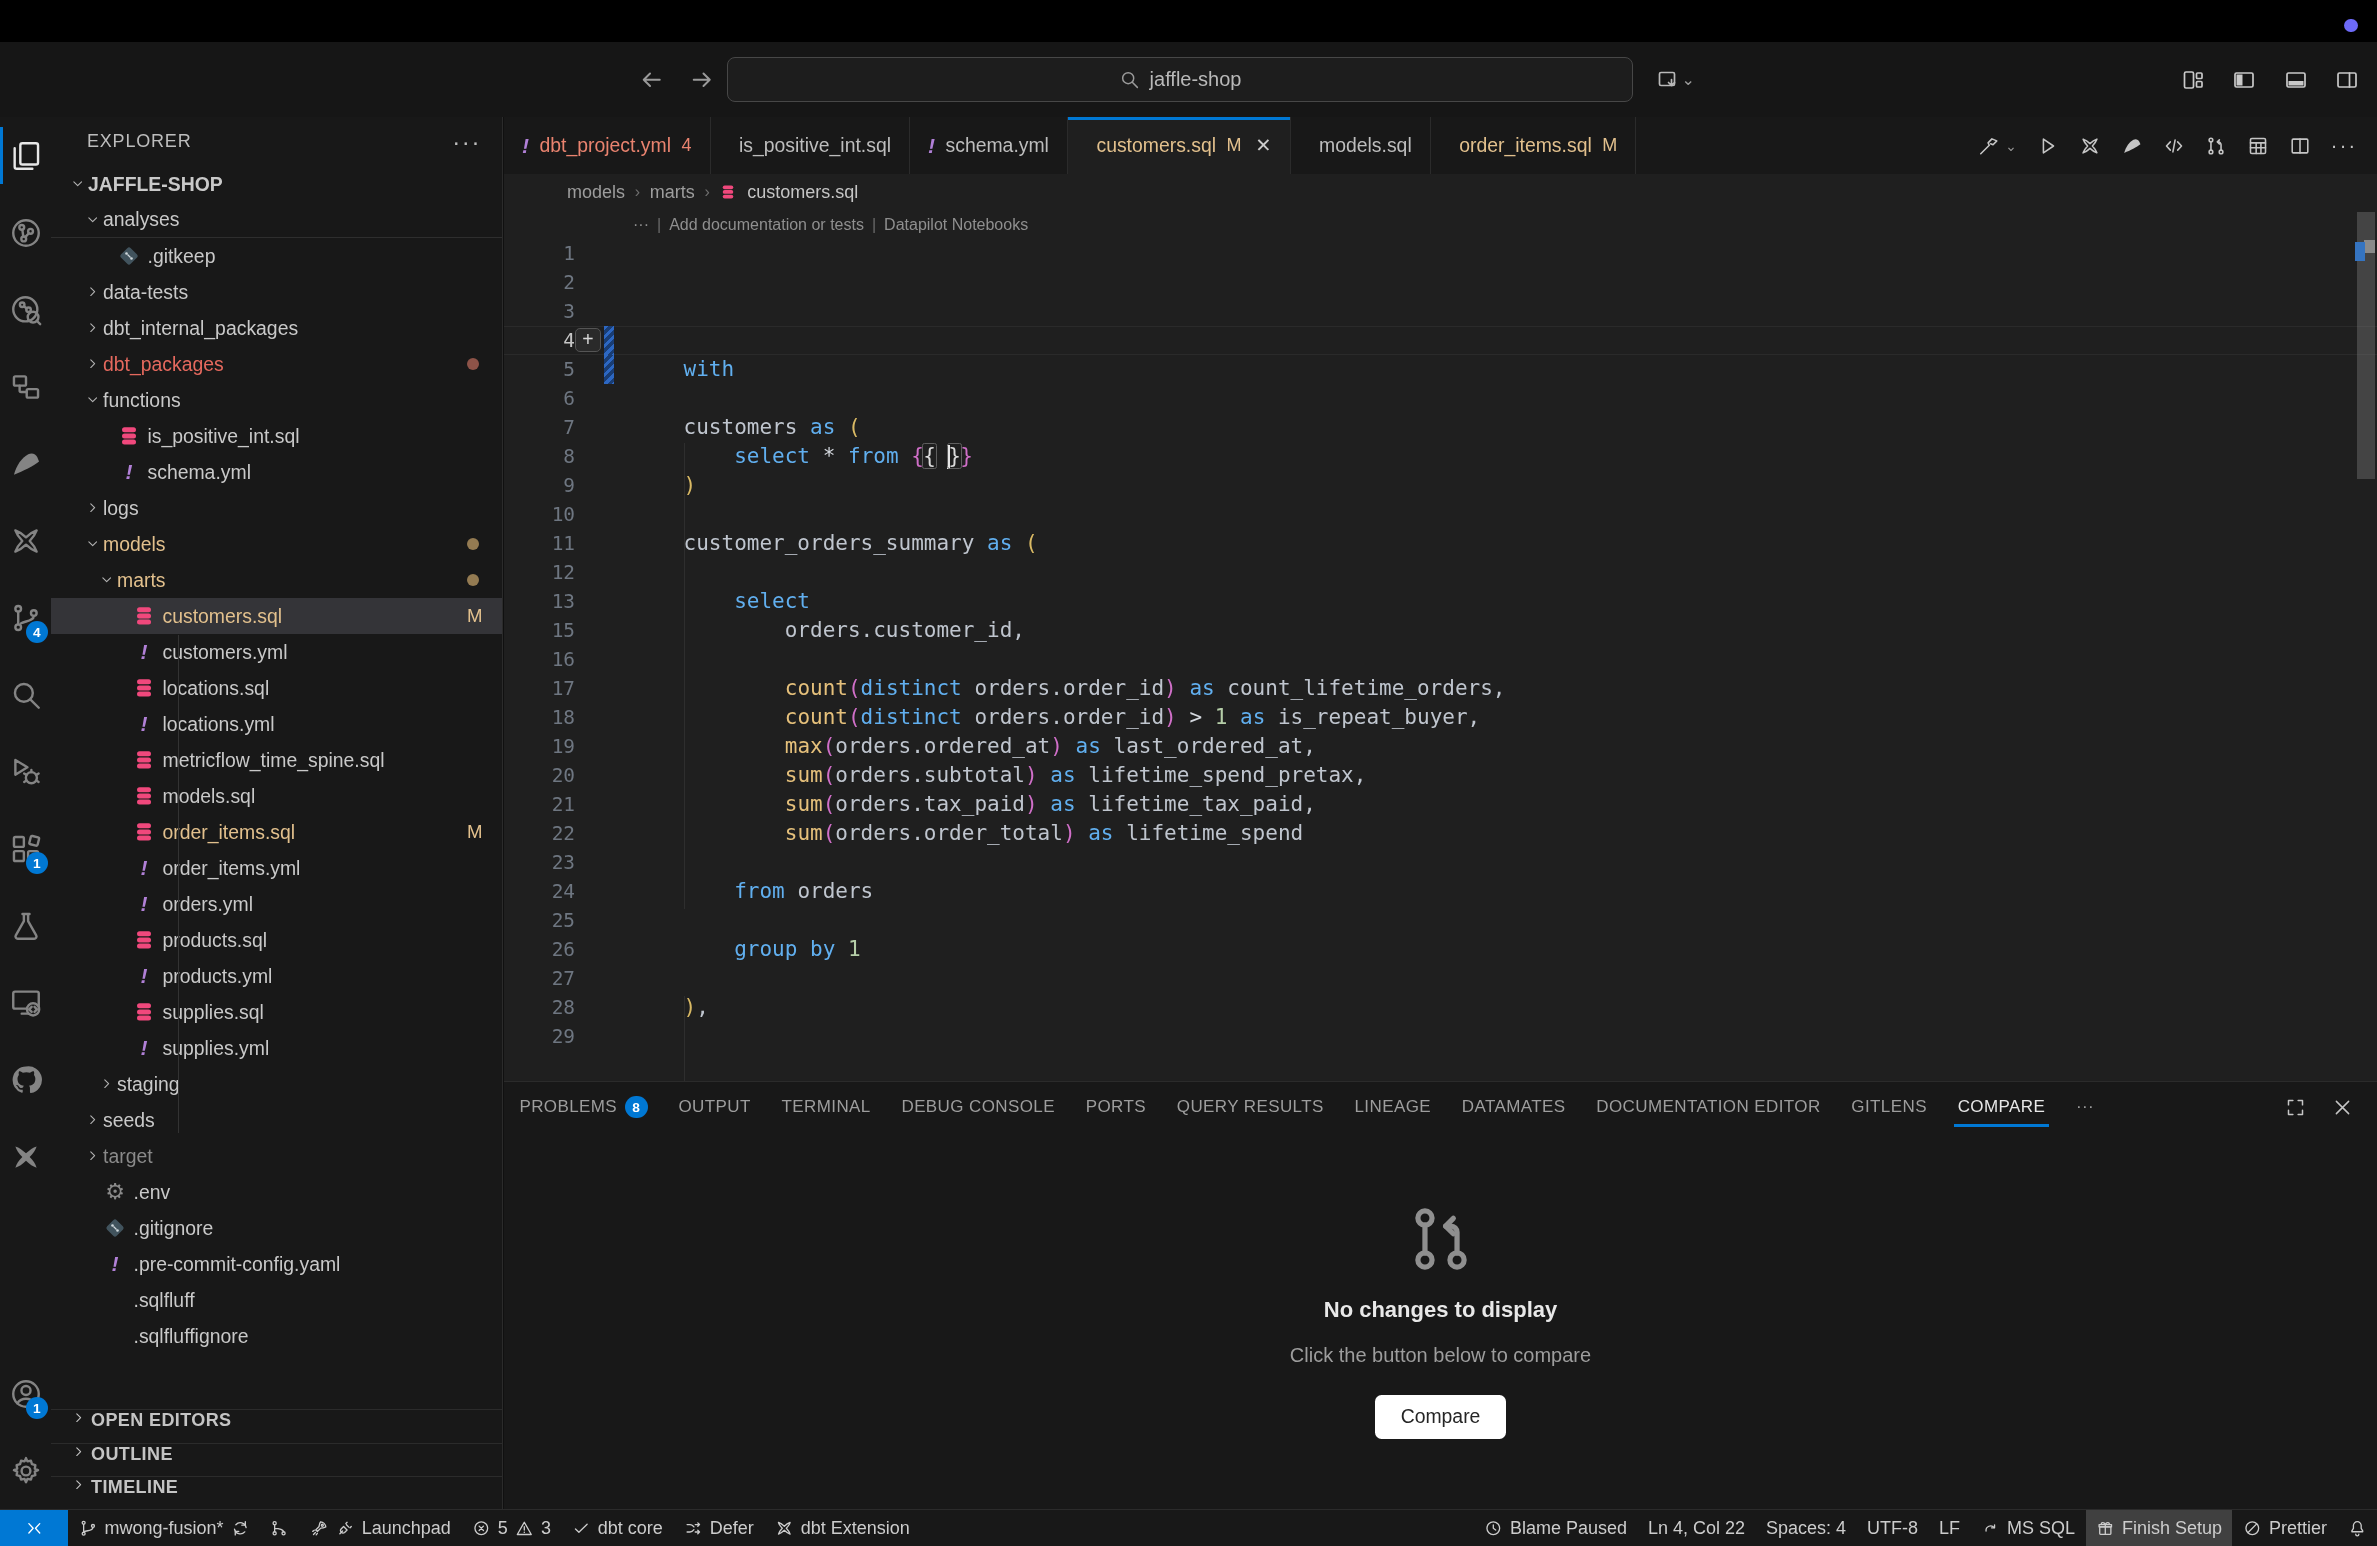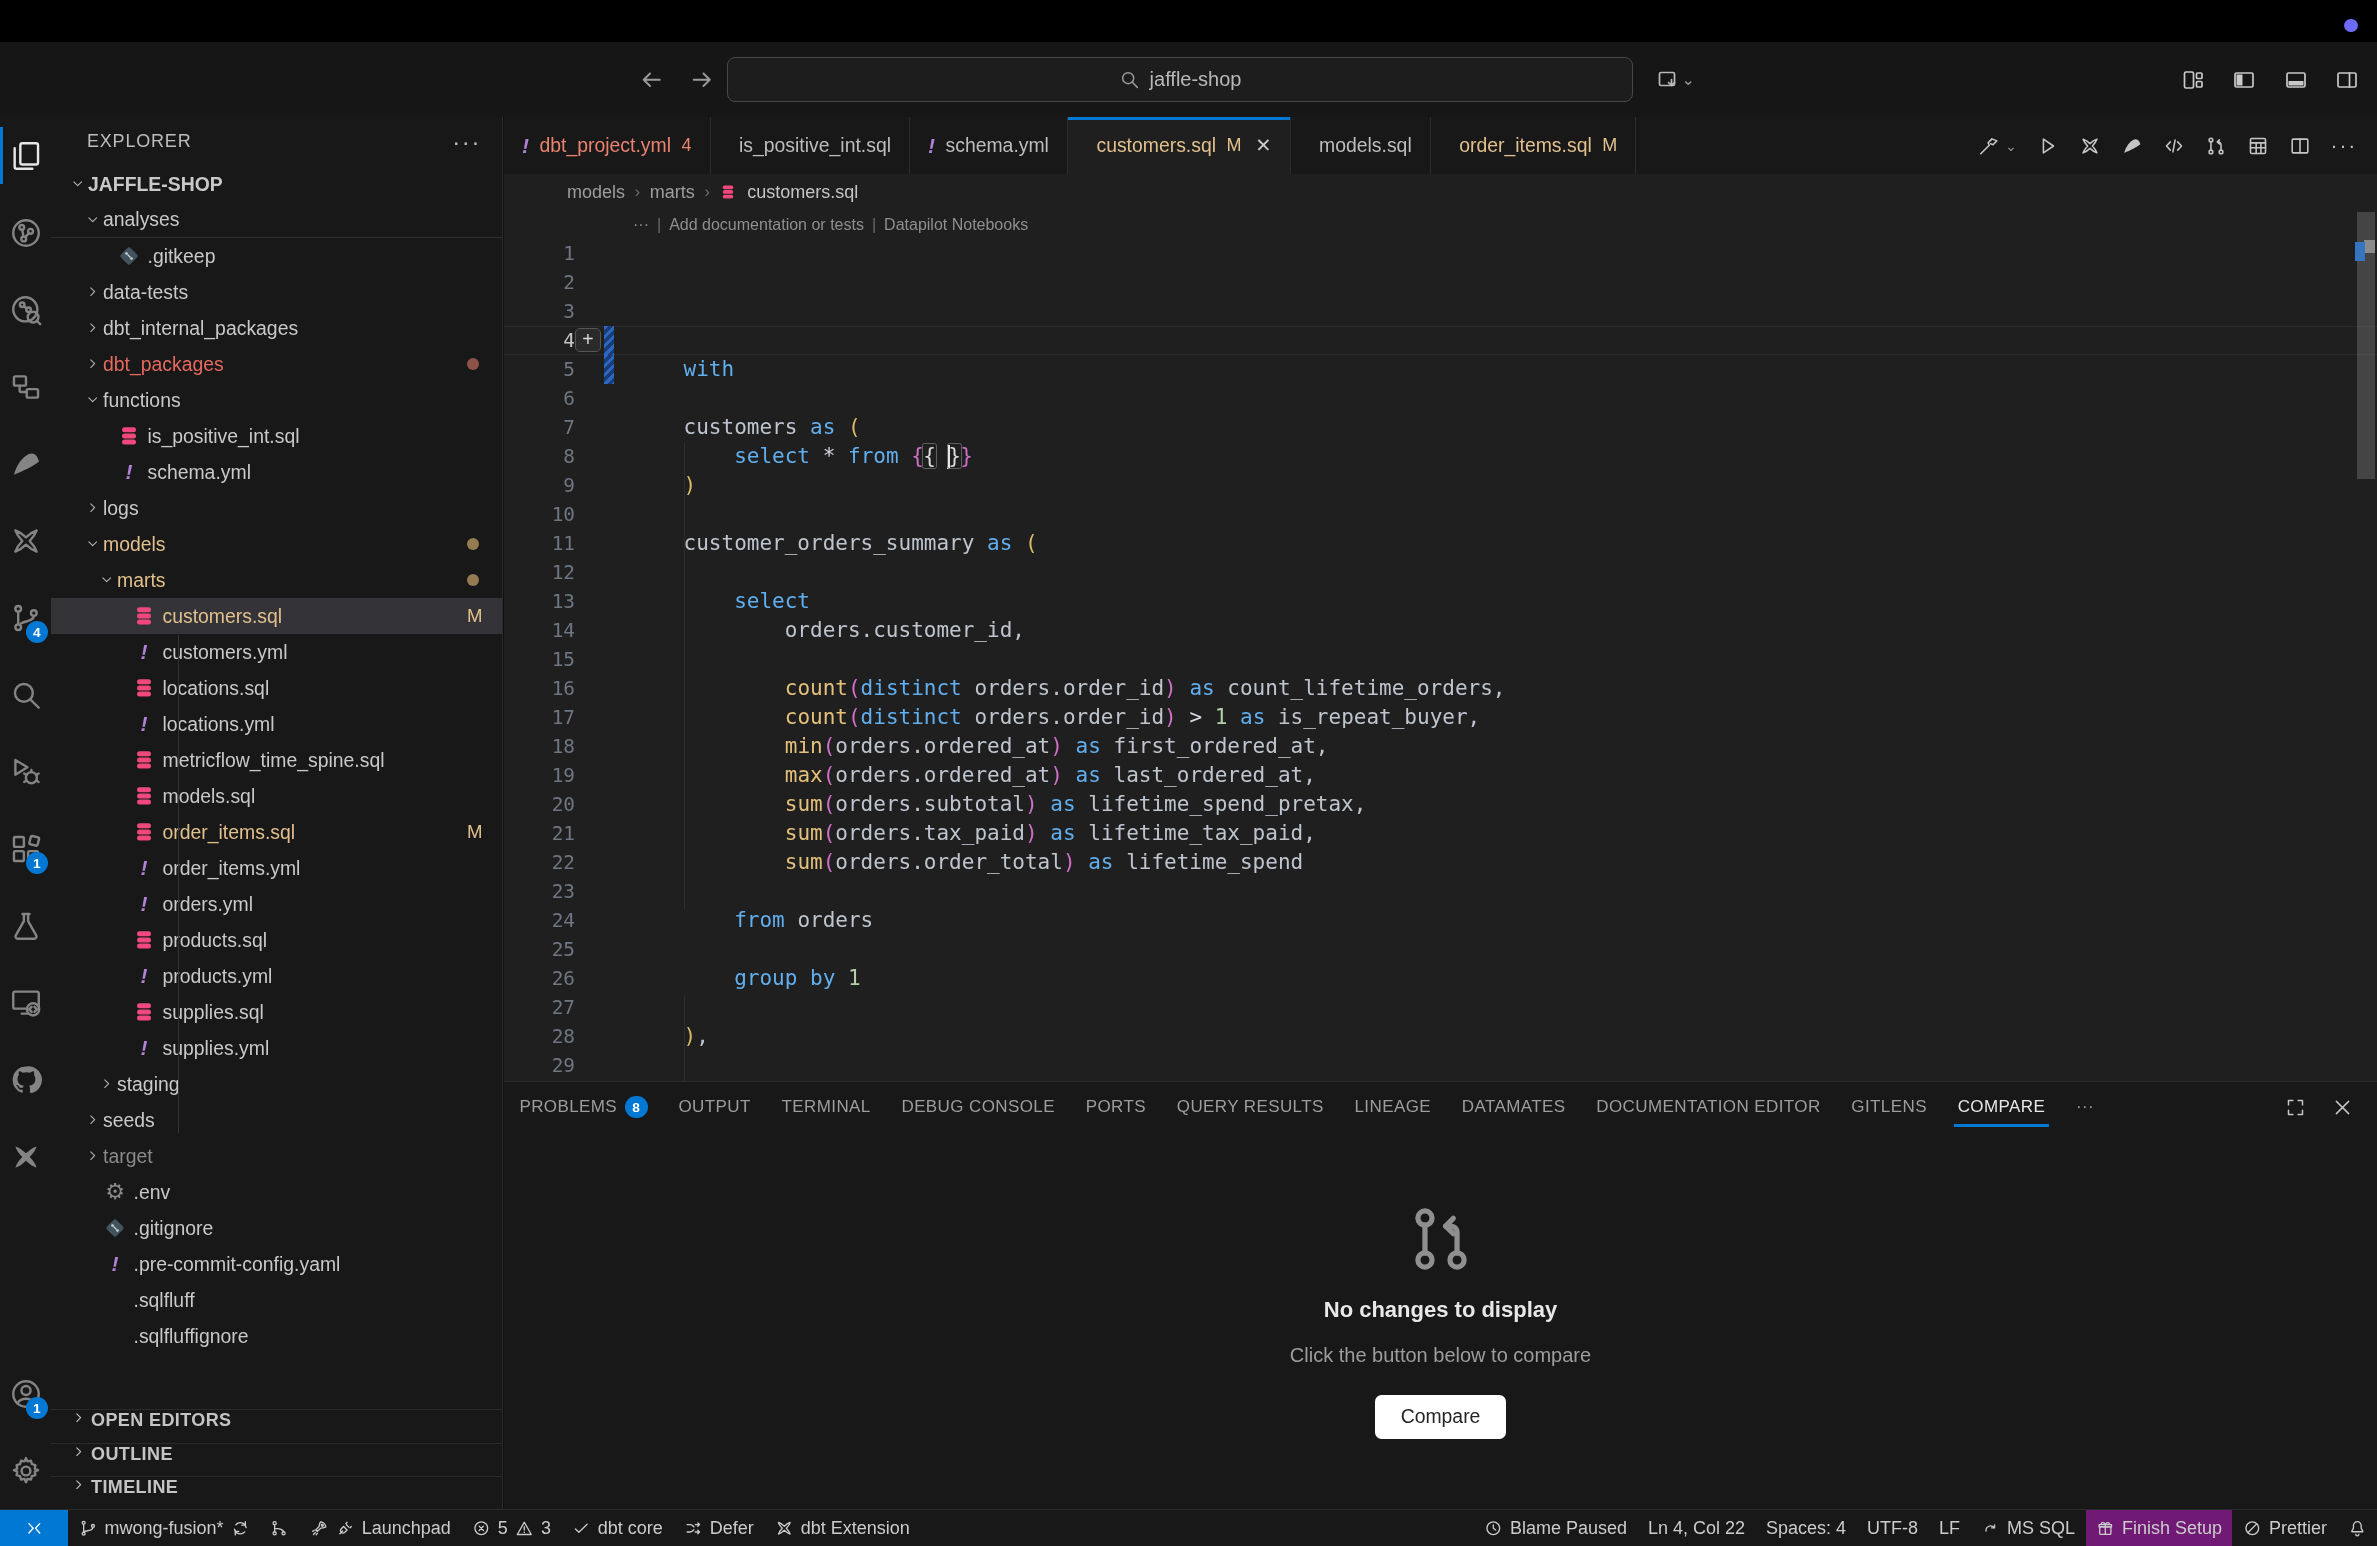--- a/index.html
+++ b/index.html
@@ -135,21 +135,21 @@
   #compare-sub { font-size:20px; color:#9d9d9d; }
   #compare-btn { margin-top:6.5px; background:#ffffff; color:#252525; font-size:19.4px; font-weight:500;
     padding:10.5px 26px; border:none; border-radius:6.5px; font-family:"Liberation Sans",sans-serif; }
 
   
   #statusbar { position:absolute; left:0; right:0; bottom:0; height:37px; background:#181818;
     border-top:0.8px solid #2b2b2b; display:flex; align-items:center; font-size:18px; color:#cccccc; }
   .sb-item { display:flex; align-items:center; gap:7.3px; padding:0 10.5px; height:100%; }
   .sb-item .icon { font-size:18.6px; }
   .sb-item.remote { background:#0078d4; color:#fff; width:68px; justify-content:center; font-size:19.4px; }
-  .sb-item.highlight { background:#701a75; }
+  .sb-item.highlight { background:#404040; }
   #sb-spacer { flex:1; }
 </style>
 </head>
 <body>
 
 <div id="titlebar">
   <span id="notif-dot" style="background: rgb(109, 106, 248);"></span>
   <div id="nav-row">
     <div id="nav-spacer-l"></div>
     <span class="nav-arrow icon">
@@ -924,25 +924,20 @@
         <div class="line ">
     <span class="ln">12</span>
     
     
     <span class="tk-i">        </span><span class="tk-f">count</span><span class="tk-b2">(</span><span class="tk-k">distinct</span><span class="tk-i"> orders.order_id</span><span class="tk-b2">)</span><span class="tk-i"> </span><span class="tk-k">as</span><span class="tk-i"> count_lifetime_orders,</span></div>
         <div class="line ">
     <span class="ln">13</span>
     
     
     <span class="tk-i">        </span><span class="tk-f">count</span><span class="tk-b2">(</span><span class="tk-k">distinct</span><span class="tk-i"> orders.order_id</span><span class="tk-b2">)</span><span class="tk-i"> </span><span class="tk-o">&gt;</span><span class="tk-i"> </span><span class="tk-n">1</span><span class="tk-i"> </span><span class="tk-k">as</span><span class="tk-i"> is_repeat_buyer,</span></div>
-        <div class="line ">
-    <span class="ln">14</span>
-    
-    
-    <span class="tk-i">        </span><span class="tk-f">min</span><span class="tk-b2">(</span><span class="tk-i">orders.ordered_at</span><span class="tk-b2">)</span><span class="tk-i"> </span><span class="tk-k">as</span><span class="tk-i"> first_ordered_at,</span></div>
         <div class="line ">
     <span class="ln">15</span>
     
     
     <span class="tk-i">        </span><span class="tk-f">max</span><span class="tk-b2">(</span><span class="tk-i">orders.ordered_at</span><span class="tk-b2">)</span><span class="tk-i"> </span><span class="tk-k">as</span><span class="tk-i"> last_ordered_at,</span></div>
         <div class="line ">
     <span class="ln">16</span>
     
     
     <span class="tk-i">        </span><span class="tk-f">sum</span><span class="tk-b2">(</span><span class="tk-i">orders.subtotal</span><span class="tk-b2">)</span><span class="tk-i"> </span><span class="tk-k">as</span><span class="tk-i"> lifetime_spend_pretax,</span></div>

